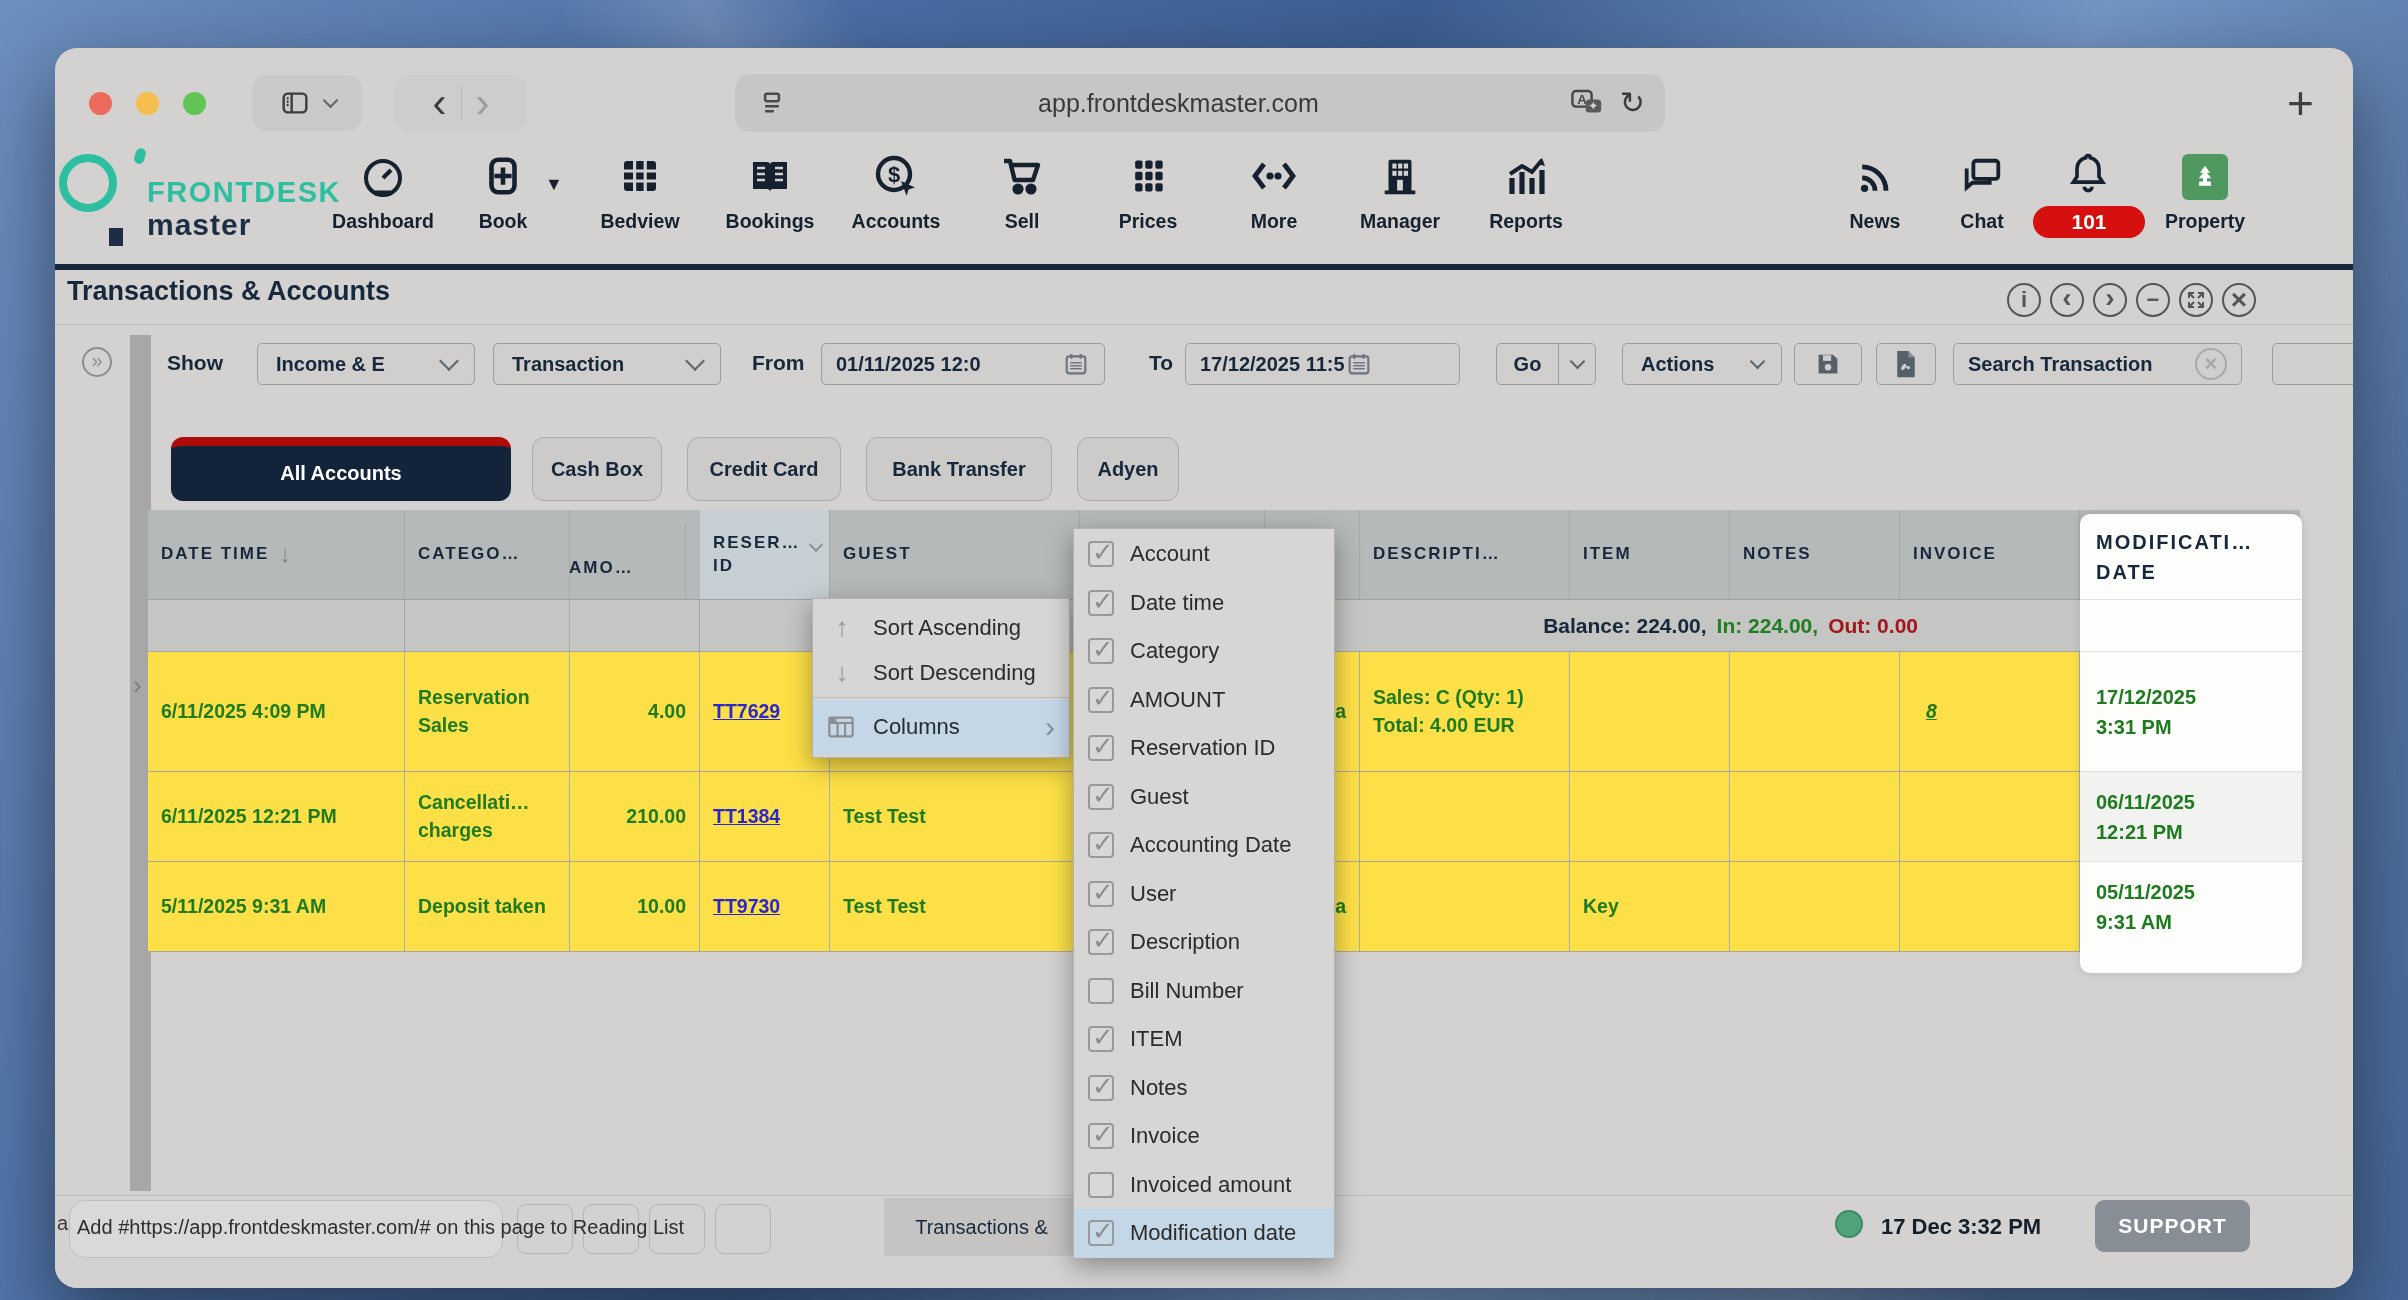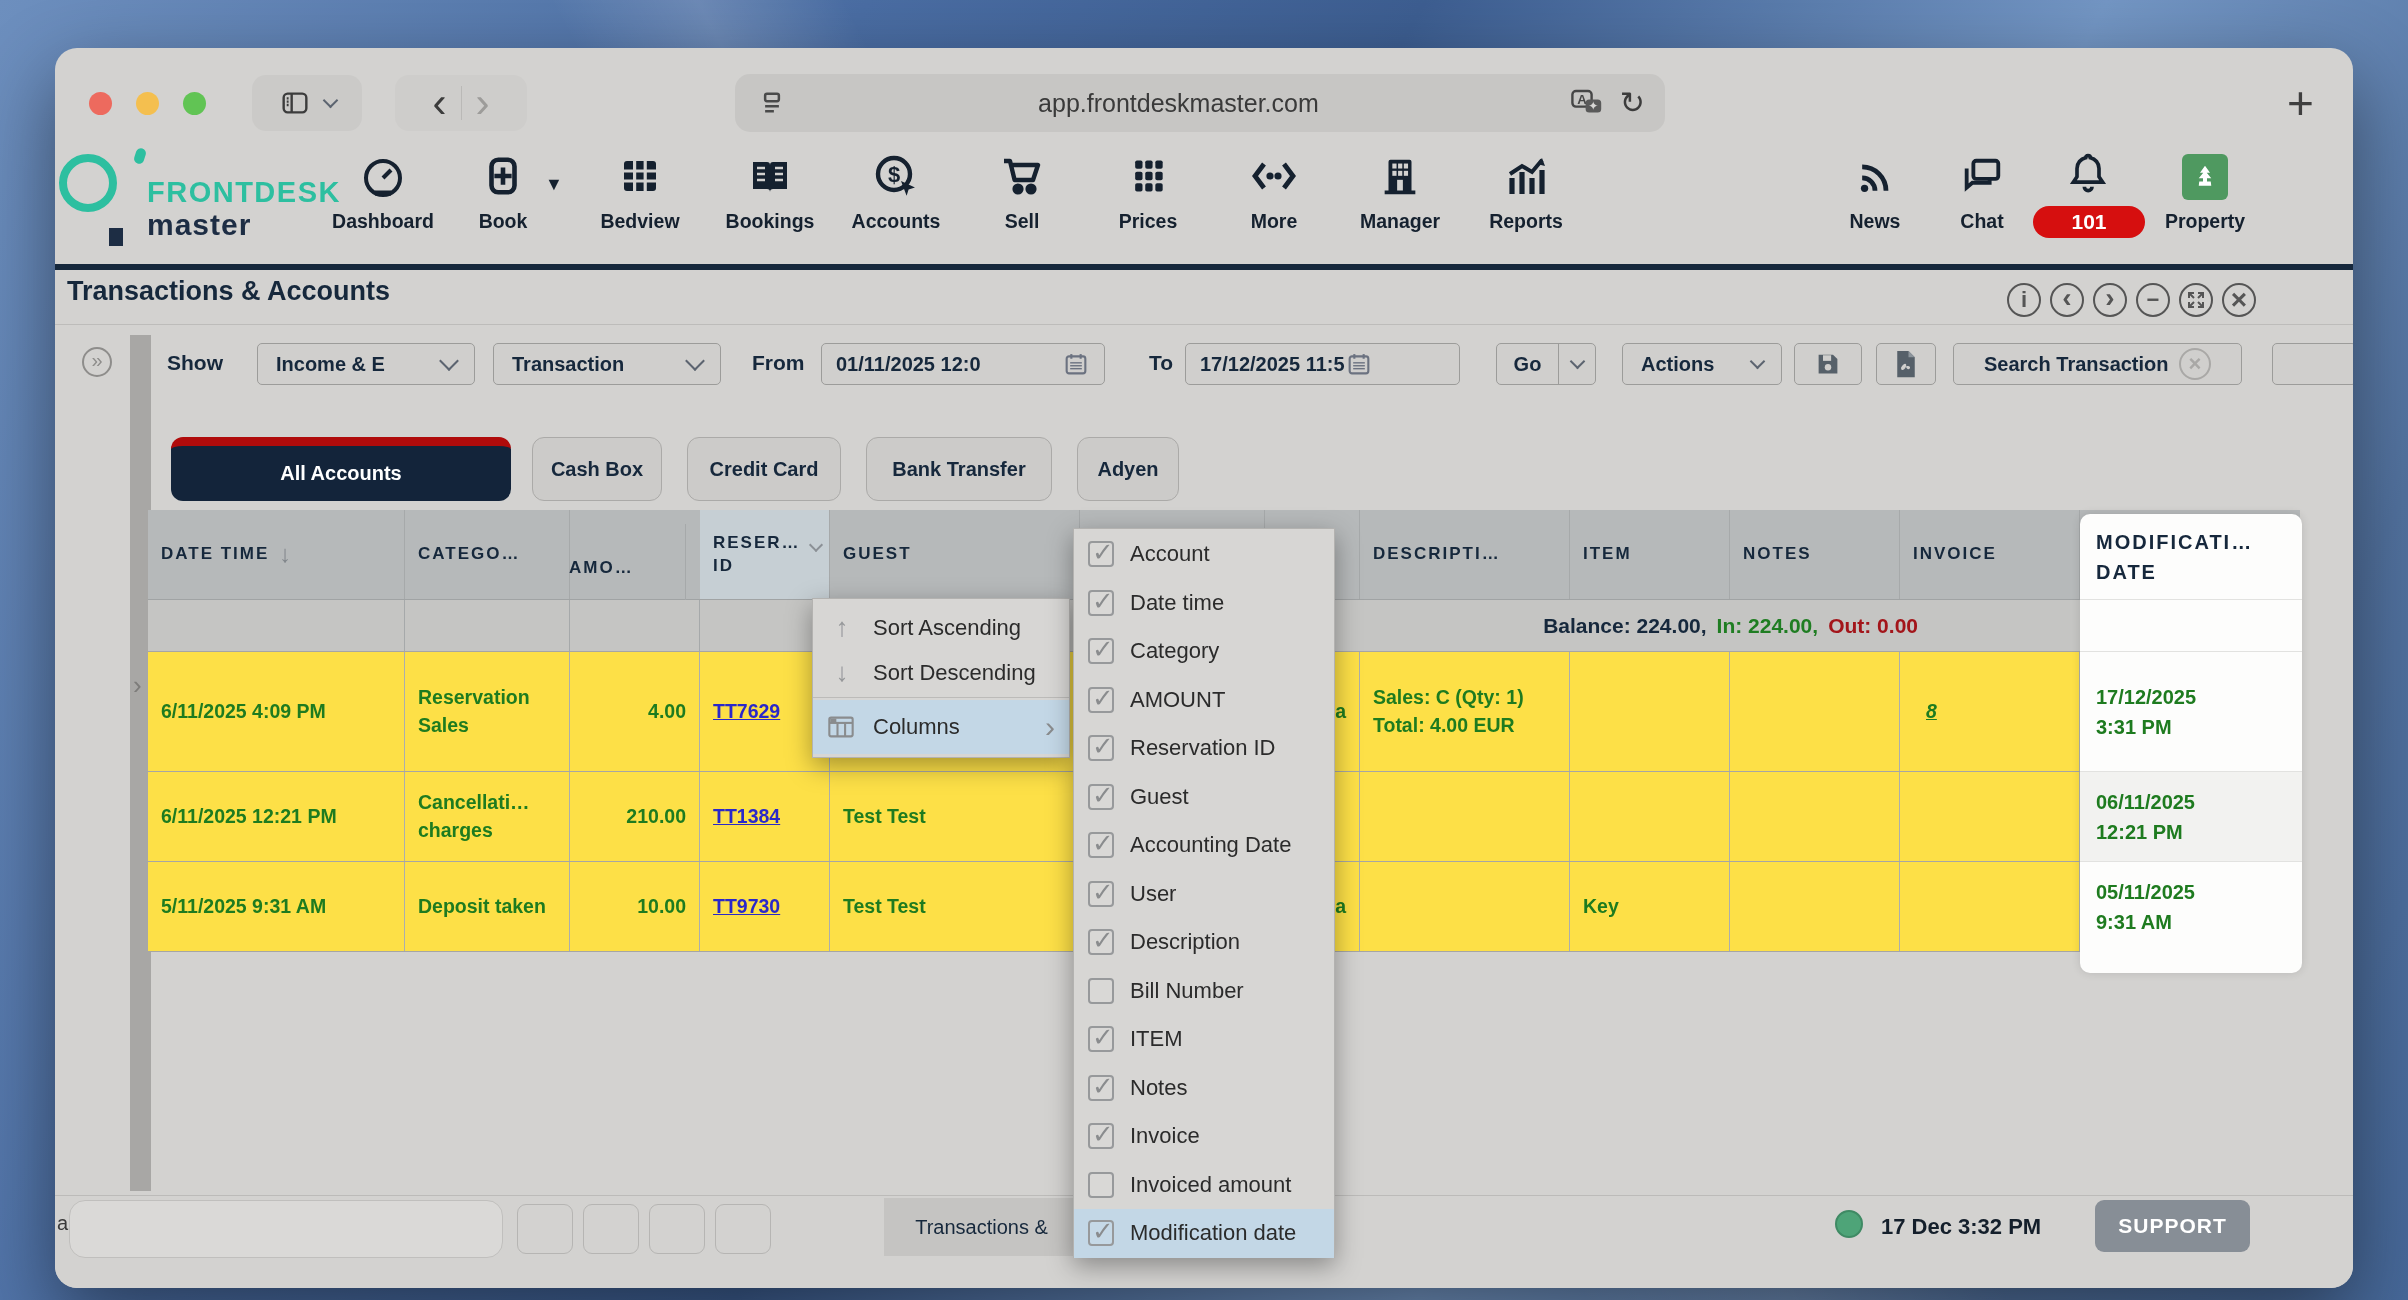--- a/index.html
+++ b/index.html
@@ -388,21 +388,21 @@
   </div>
   <div class="ctrl" style="left:1821px;width:60px;justify-content:center;">
     <span>
         <svg width="26" height="30" viewBox="0 0 20 24">
           <path d="M3 1.5h9l5 5v16H3z" fill="#566069"></path>
           <path d="M12 1.5v5h5z" fill="#8d959c"></path>
           <path d="M6 15c2-4 5-4 4-1s-4 4-4 1zm4-1c2-1 4 0 3 1.5s-3 0-3-1.5z" fill="#d0cfcd"></path>
         </svg>
       </span>
   </div>
-  <div class="ctrl" style="left:1898px;width:289px;padding:0 30px;justify-content:space-between;">
+  <div class="ctrl" style="left:1898px;width:289px;padding:0 14px;justify-content:space-between;">
     <span>Search Transaction</span>
     <span style="width:32px;height:32px;border:2px solid #a9a8a6;border-radius:50%;display:flex;align-items:center;justify-content:center;color:#a9a8a6;font-size:22px;box-sizing:border-box;">
         <span>×</span>
       </span>
   </div>
   <div class="ctrl" style="left:2217px;width:85px;"></div>
 
   <div class="acctab active" style="left:116px;width:340px;">
       <span>All Accounts</span>
     </div>
@@ -675,20 +675,21 @@
       </div>
   </div>
 
   <div class="statusbar"></div>
   <span style="position:absolute;left:2px;top:1164px;font-size:20px;color:#3a3a3a;z-index:5;">a</span>
   <div style="position:absolute;left:14px;top:1152px;width:432px;height:56px;border:1.5px solid #c0bfbd;border-radius:16px;background:#dad9d7;z-index:5;"></div>
   <div class="sq" style="left:462px;"></div>
   <div class="sq" style="left:528px;"></div>
   <div class="sq" style="left:594px;"></div>
   <div class="sq" style="left:660px;"></div>
+  <div style="position:absolute;left:22px;top:1168px;font-size:20px;color:#2e2e2e;z-index:6;white-space:nowrap;">Add #https://app.frontdeskmaster.com/# on this page to Reading List</div>
   <div style="position:absolute;left:829px;top:1150px;width:195px;height:58px;background:#c5c4c2;display:flex;align-items:center;justify-content:center;font-size:20px;color:#16283c;z-index:5;">
     <span>Transactions &amp;</span>
   </div>
   <div style="position:absolute;left:1780px;top:1162px;width:28px;height:28px;border-radius:50%;background:var(--dot-green);border:2px solid #3f8a64;box-sizing:border-box;z-index:5;"></div>
   <div style="position:absolute;left:1826px;top:1166px;font-size:22px;font-weight:700;color:#141f2b;z-index:5;">17 Dec 3:32 PM</div>
   <div style="position:absolute;left:2040px;top:1152px;width:155px;height:52px;background:var(--support-gray);border-radius:9px;display:flex;align-items:center;justify-content:center;color:#fff;font-size:21px;font-weight:700;letter-spacing:1px;z-index:5;">
     <span>SUPPORT</span>
   </div>
 
 </div>

